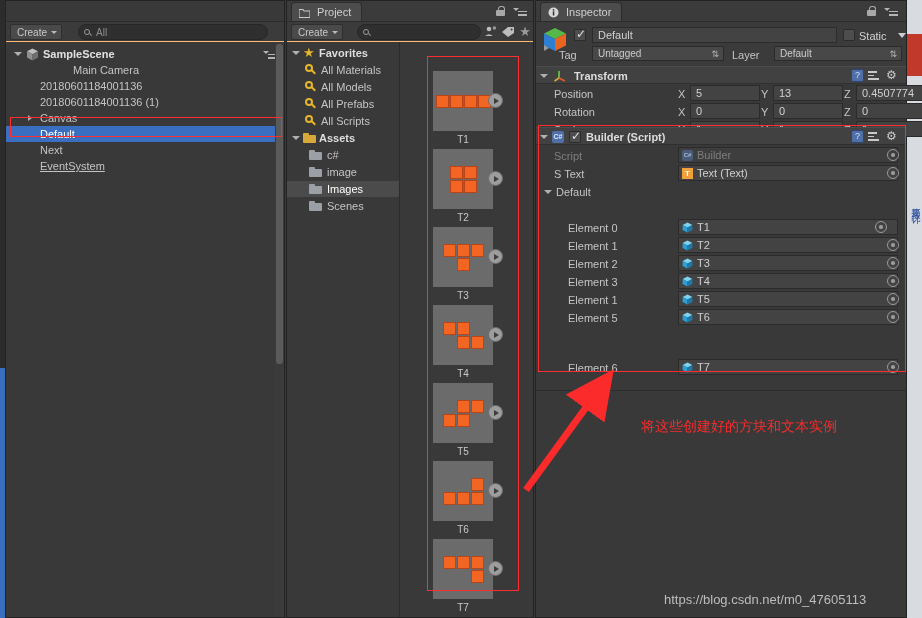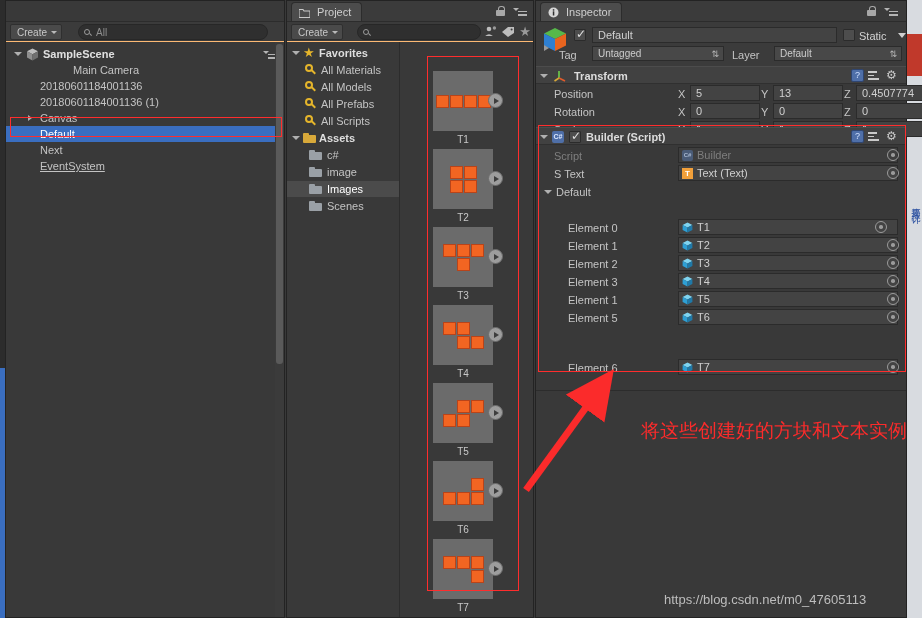--- a/index.html
+++ b/index.html
@@ -146,21 +146,21 @@
     border-radius:2px; color:#dbe8ff; font-size:7px; text-align:center; line-height:12px;
     font-weight:bold; }
   .tico-T { position:absolute; width:11px; height:11px; background:#f2a03a;
     color:#fff; font-size:8px; font-weight:bold; text-align:center; line-height:11px;}
 
   .addcomp { position:absolute; height:20px; background:#555555;
     border:1px solid #2e2e2e; border-radius:3px; color:#c9c9c9; font-size:11px;
     text-align:center; line-height:19px; }
 
   .redbox { position:absolute; border:1.5px solid #ff2d2d; pointer-events:none; }
-  .cntext { position:absolute; color:#fb2b2b; font-size:19px; white-space:nowrap;
+  .cntext { position:absolute; color:#fb2b2b; font-size:14px; white-space:nowrap;
     font-family:"DejaVu Sans",sans-serif; }
   .urltext { position:absolute; color:#bdbdbd; font-size:13px; }
 
   .scrollv { position:absolute; width:9px; background:#3b3b3b; }
   .scrollv i { position:absolute; left:1px; width:7px; background:#5a5a5a; border-radius:3px; }
   .divider { position:absolute; background:#2c2c2c; }
 </style>
 </head>
 <body>
 

